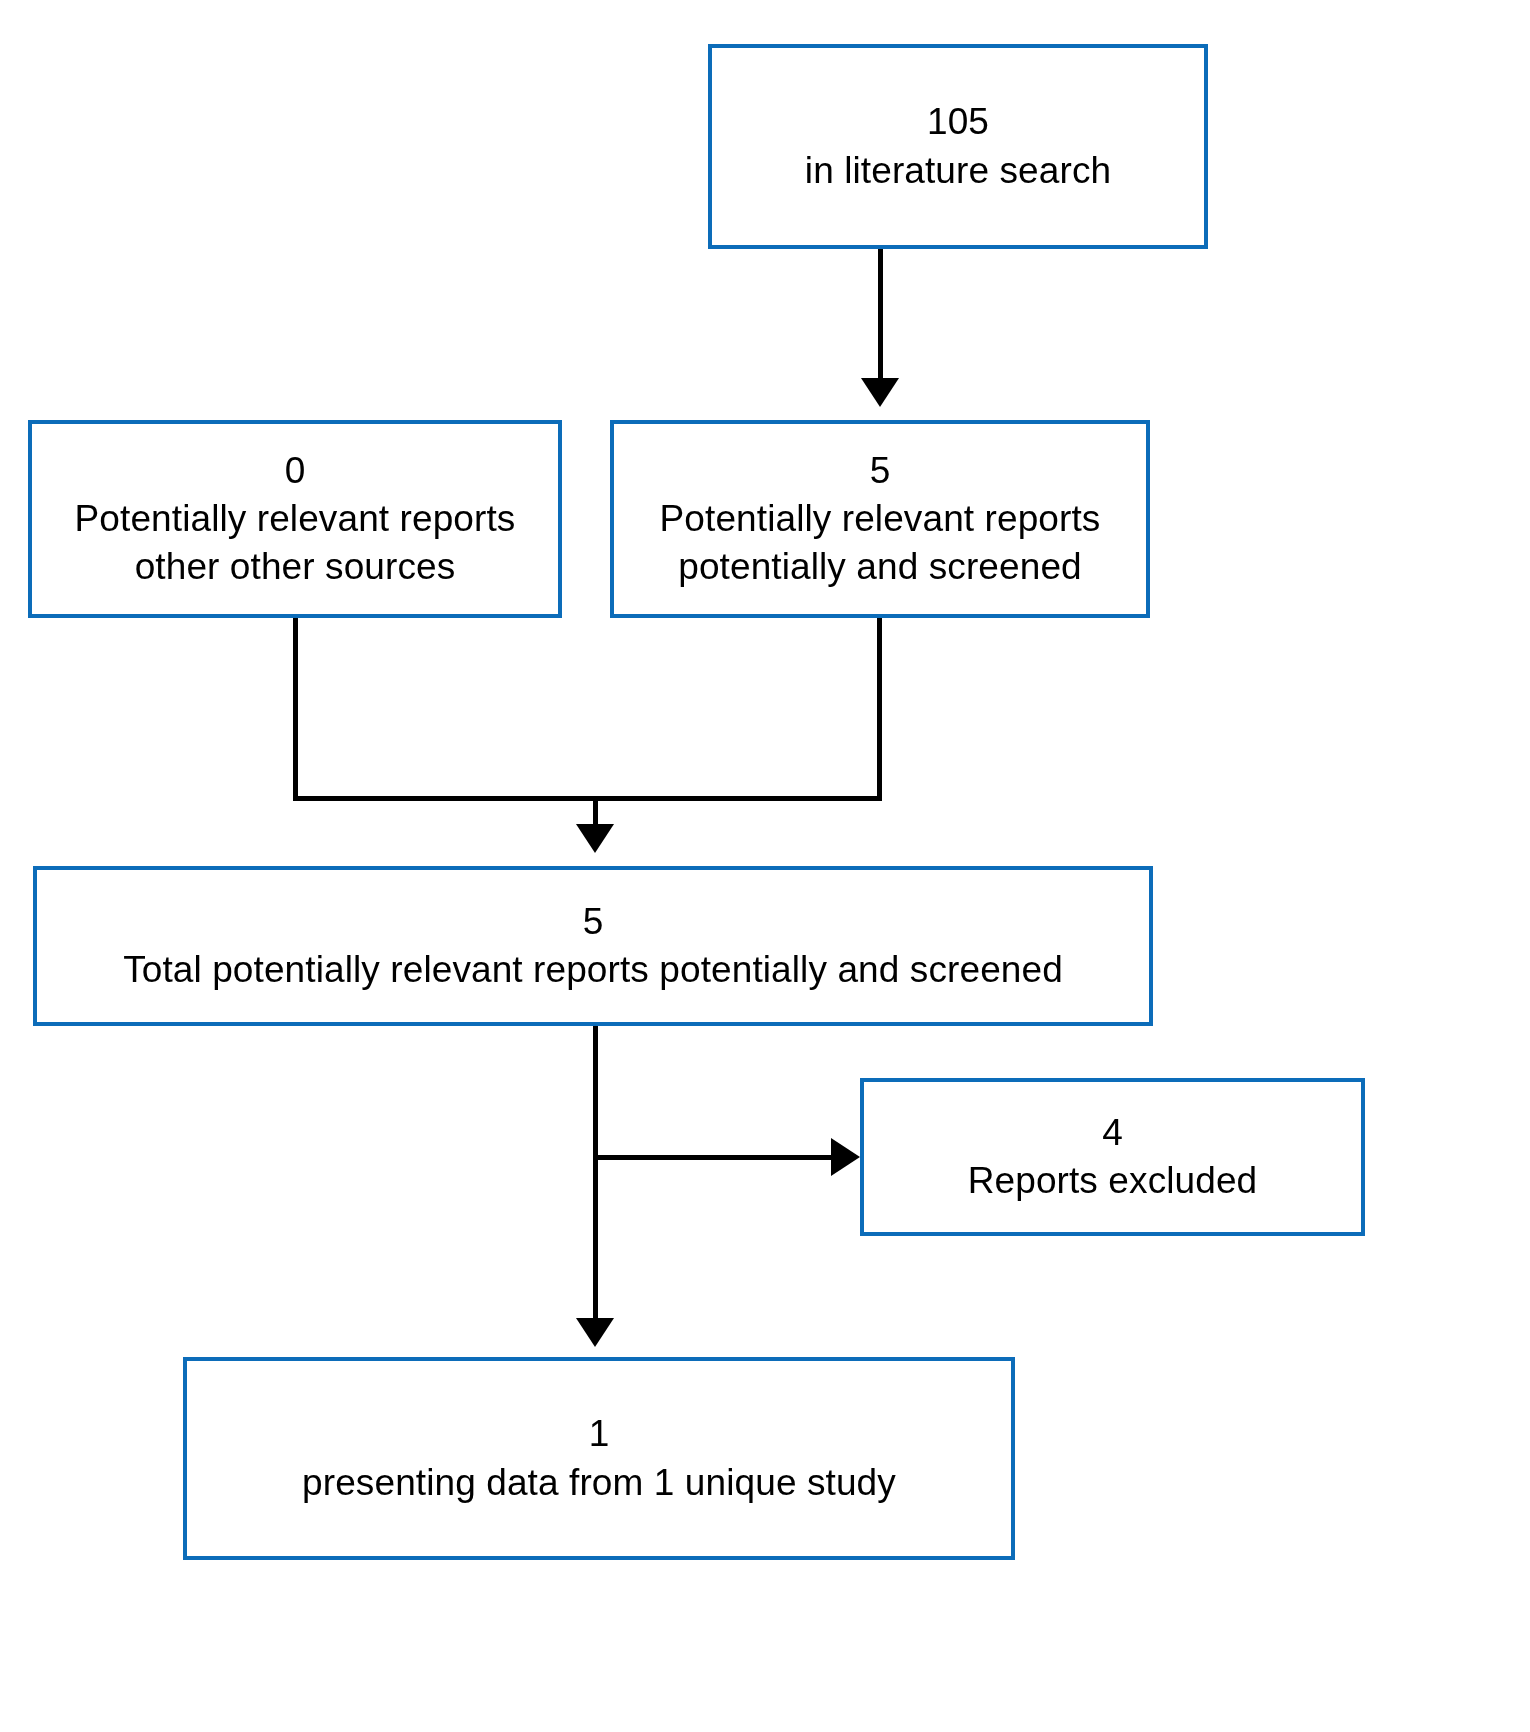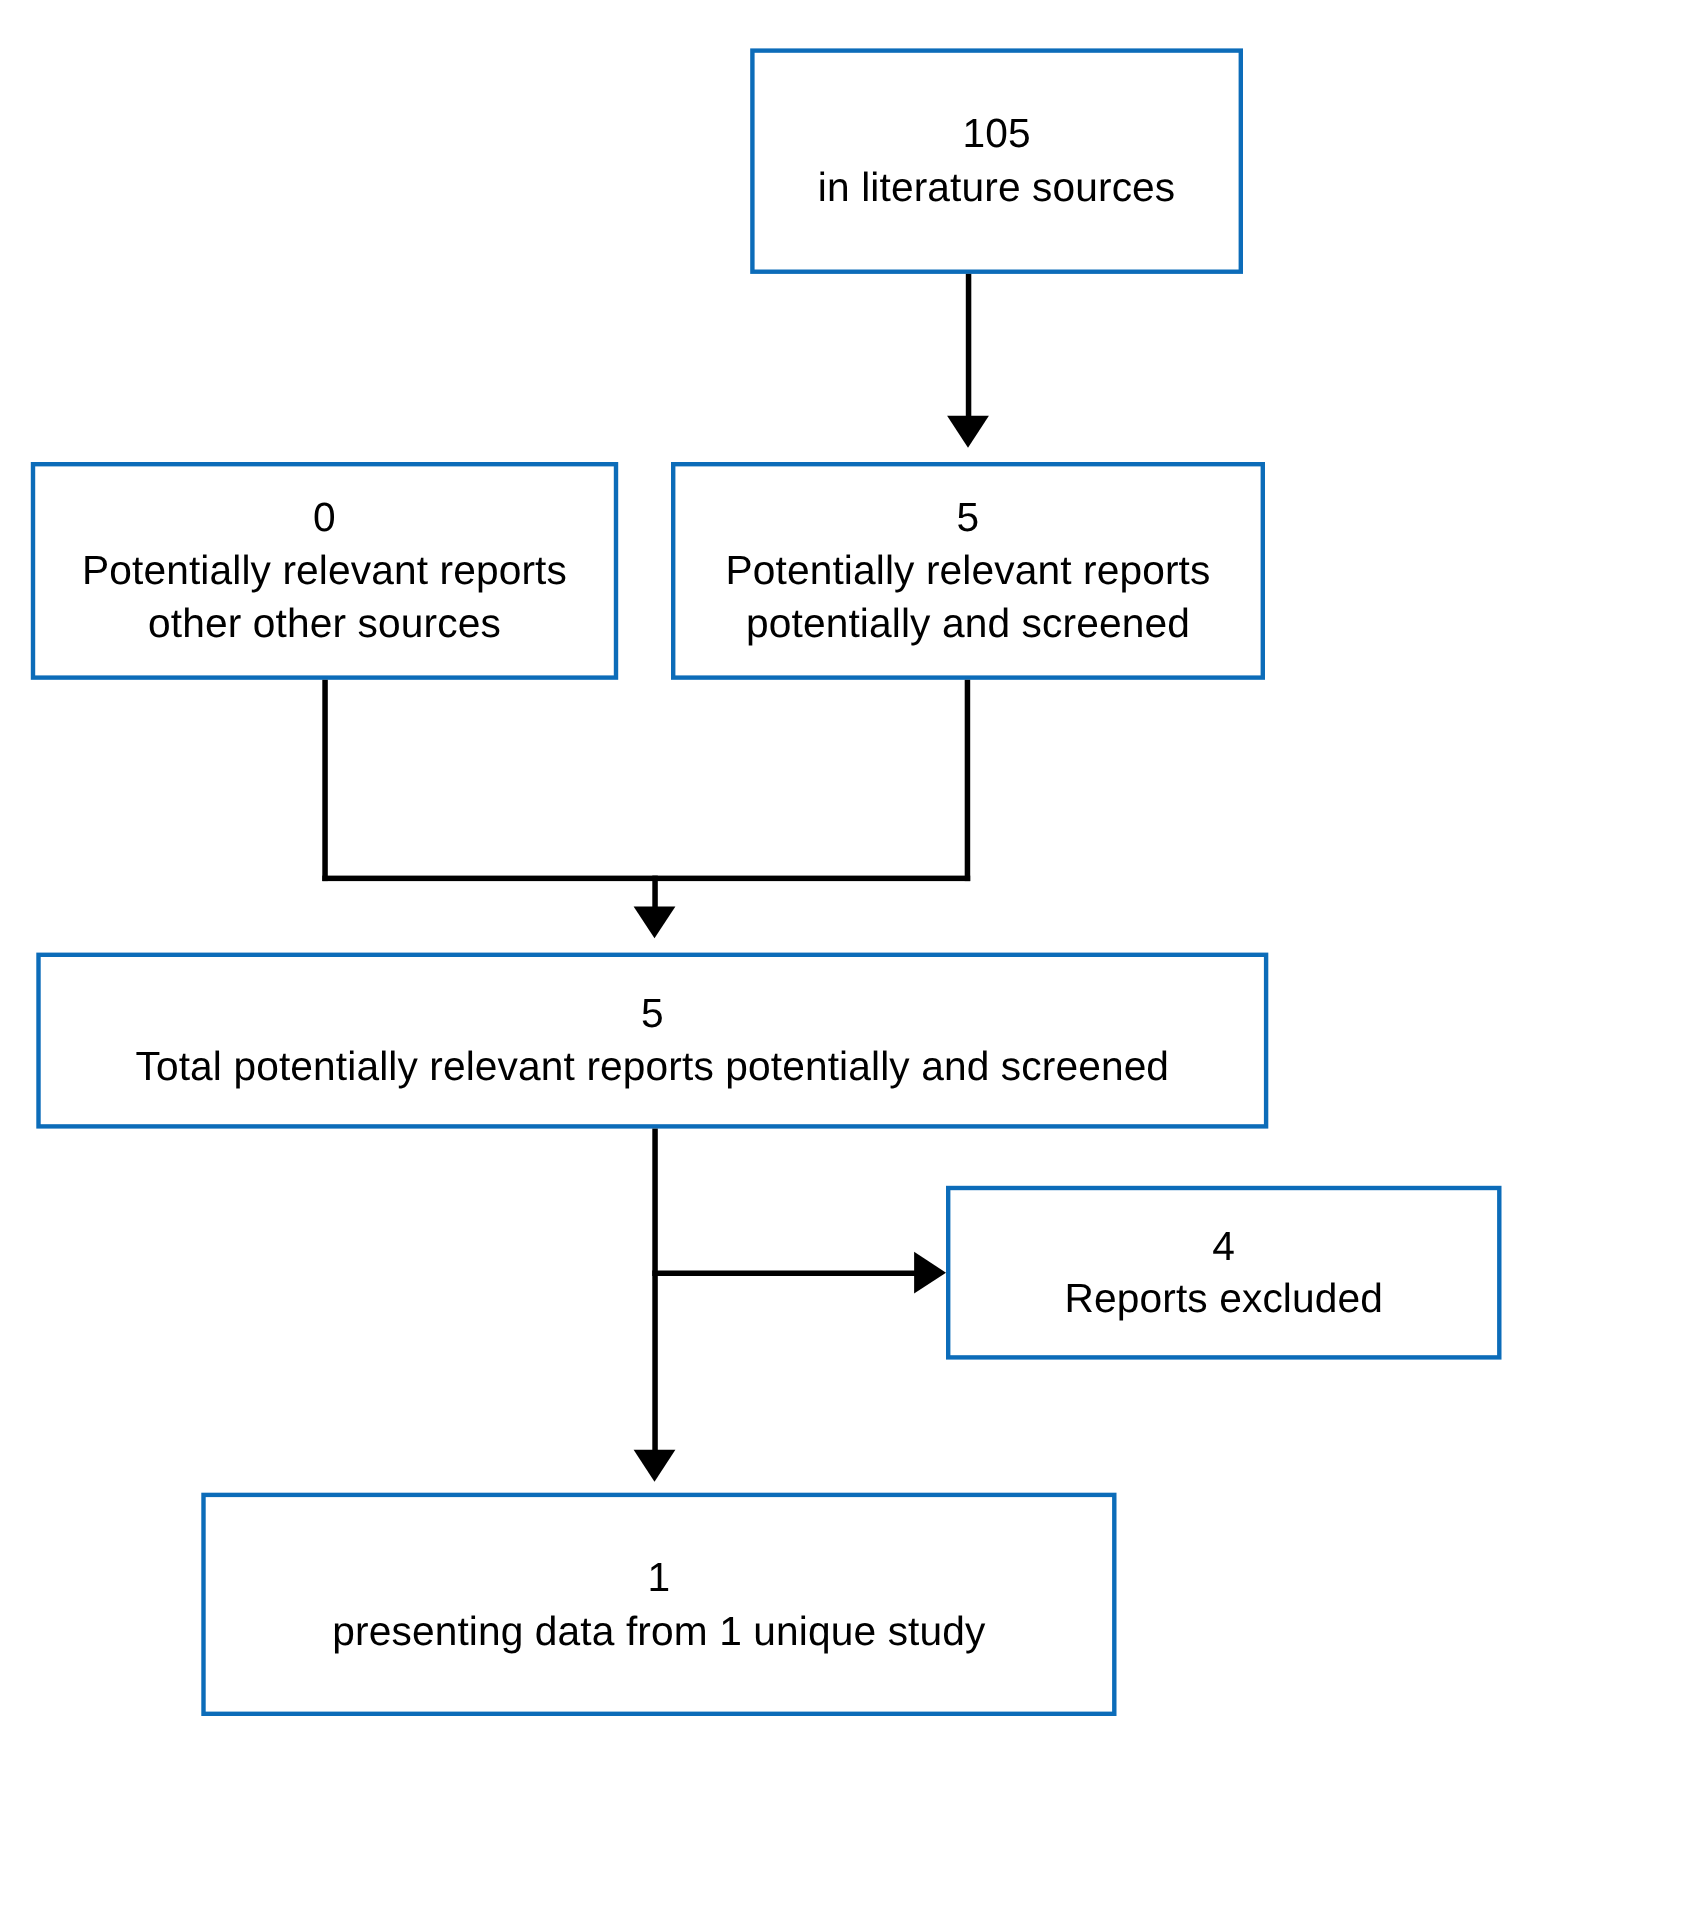--- a/index.html
+++ b/index.html
@@ -54,35 +54,35 @@
   .arrow-right {
     position: absolute;
     width: 0;
     height: 0;
     border-top: 19px solid transparent;
     border-bottom: 19px solid transparent;
     border-left: 29px solid #000000;
   }
 
   
-  #node-identified    { left: 682px;  top: 44px;   width: 448px; height: 205px; }
+  #node-identified    { left: 708px;  top: 44px;   width: 500px; height: 205px; }
   #node-other-sources { left: 28px;   top: 420px;  width: 534px; height: 198px; }
   #node-screened      { left: 610px;  top: 420px;  width: 540px; height: 198px; }
   #node-total         { left: 33px;   top: 866px;  width: 1120px; height: 160px; }
   #node-excluded      { left: 860px;  top: 1078px; width: 505px; height: 158px; }
   #node-included      { left: 183px;  top: 1357px; width: 832px; height: 203px; }
 </style>
 </head>
 <body>
 
 <div id="canvas">
 
   <div class="node" id="node-identified">
     <span class="line">105</span>
-    <span class="line">in literature sources</span>
+    <span class="line">in literature search</span>
   </div>
 
   <div class="connector v-line" style="left:878px; top:249px; height:131px;"></div>
   <div class="arrow-down" style="left:861px; top:378px;"></div>
 
   <div class="node" id="node-other-sources">
     <span class="line">0</span>
     <span class="line">Potentially relevant reports</span>
     <span class="line">other other sources</span>
   </div>

